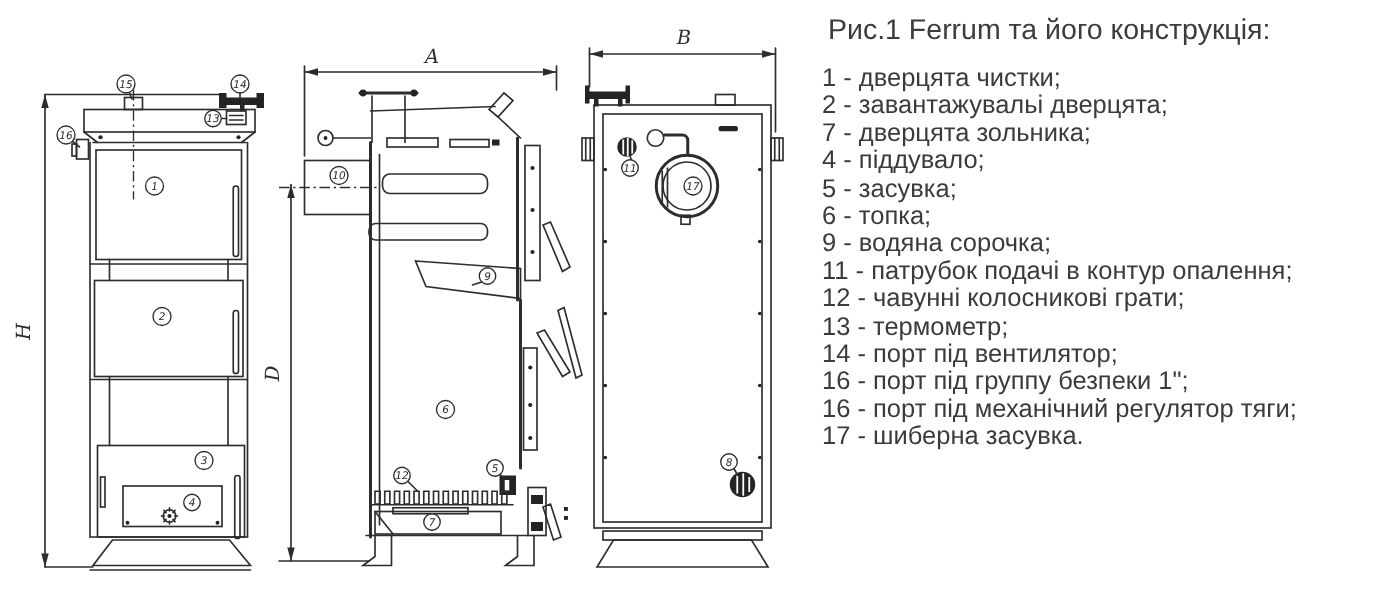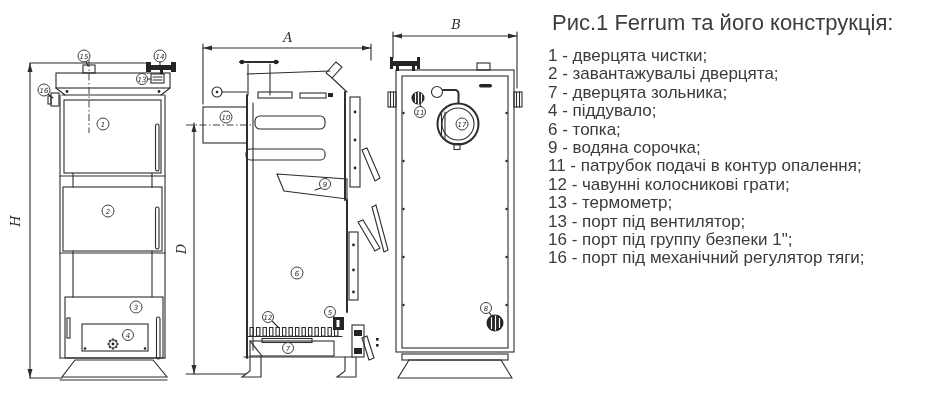--- a/index.html
+++ b/index.html
@@ -11,21 +11,21 @@
   .s2 {stroke:#2d2d2d;fill:none;stroke-width:2;stroke-linecap:round;}
   .f  {fill:#242424;stroke:none;}
   .w  {stroke:#ffffff;stroke-width:1.2;fill:none;}
   .dash{stroke:#2d2d2d;fill:none;stroke-width:0.9;stroke-dasharray:7 2.5 1.5 2.5;}
   .arr{fill:#2d2d2d;stroke:none;}
   .callout circle{fill:#ffffff;stroke:#2d2d2d;stroke-width:0.9;}
   .callout text{font:italic 7px "DejaVu Sans",sans-serif;fill:#2d2d2d;text-anchor:middle;}
   .dim{font:italic 13px "DejaVu Serif",serif;fill:#2d2d2d;text-anchor:middle;}
   
   #legend{position:absolute;left:548px;top:10px;width:372px;color:#3b3b3b;}
-  #legend h2{margin:0 0 11px 4px;font-size:22px;font-weight:500;color:#3c3c3c;}
+  #legend h2{margin:0 0 11px 4px;font-size:19px;font-weight:500;color:#3c3c3c;}
   #legend ul{list-style:none;margin:0;padding:0;font-size:17px;line-height:18.4px;}
 </style>
 </head>
 <body>
 
 <div id="stage">
 
   <svg id="drawing" width="545" height="402" viewBox="0 0 545 402" xmlns="http://www.w3.org/2000/svg">
 
     <g>
@@ -382,23 +382,25 @@
       </g>
   </svg>
 
   <div id="legend">
     <h2>Рис.1 Ferrum та його конструкція:</h2>
     <ul>
       <li>1 - дверцята чистки;</li>
       <li>2 - завантажувальі дверцята;</li>
       <li>7 - дверцята зольника;</li>
       <li>4 - піддувало;</li>
+      <li>5 - засувка;</li>
       <li>6 - топка;</li>
       <li>9 - водяна сорочка;</li>
       <li>11 - патрубок подачі в контур опалення;</li>
       <li>12 - чавунні колосникові грати;</li>
       <li>13 - термометр;</li>
-      <li>13 - порт під вентилятор;</li>
+      <li>14 - порт під вентилятор;</li>
       <li>16 - порт під группу безпеки 1";</li>
       <li>16 - порт під механічний регулятор тяги;</li>
+      <li>17 - шиберна засувка.</li>
     </ul>
   </div>
 </div>
 
 </body></html>

